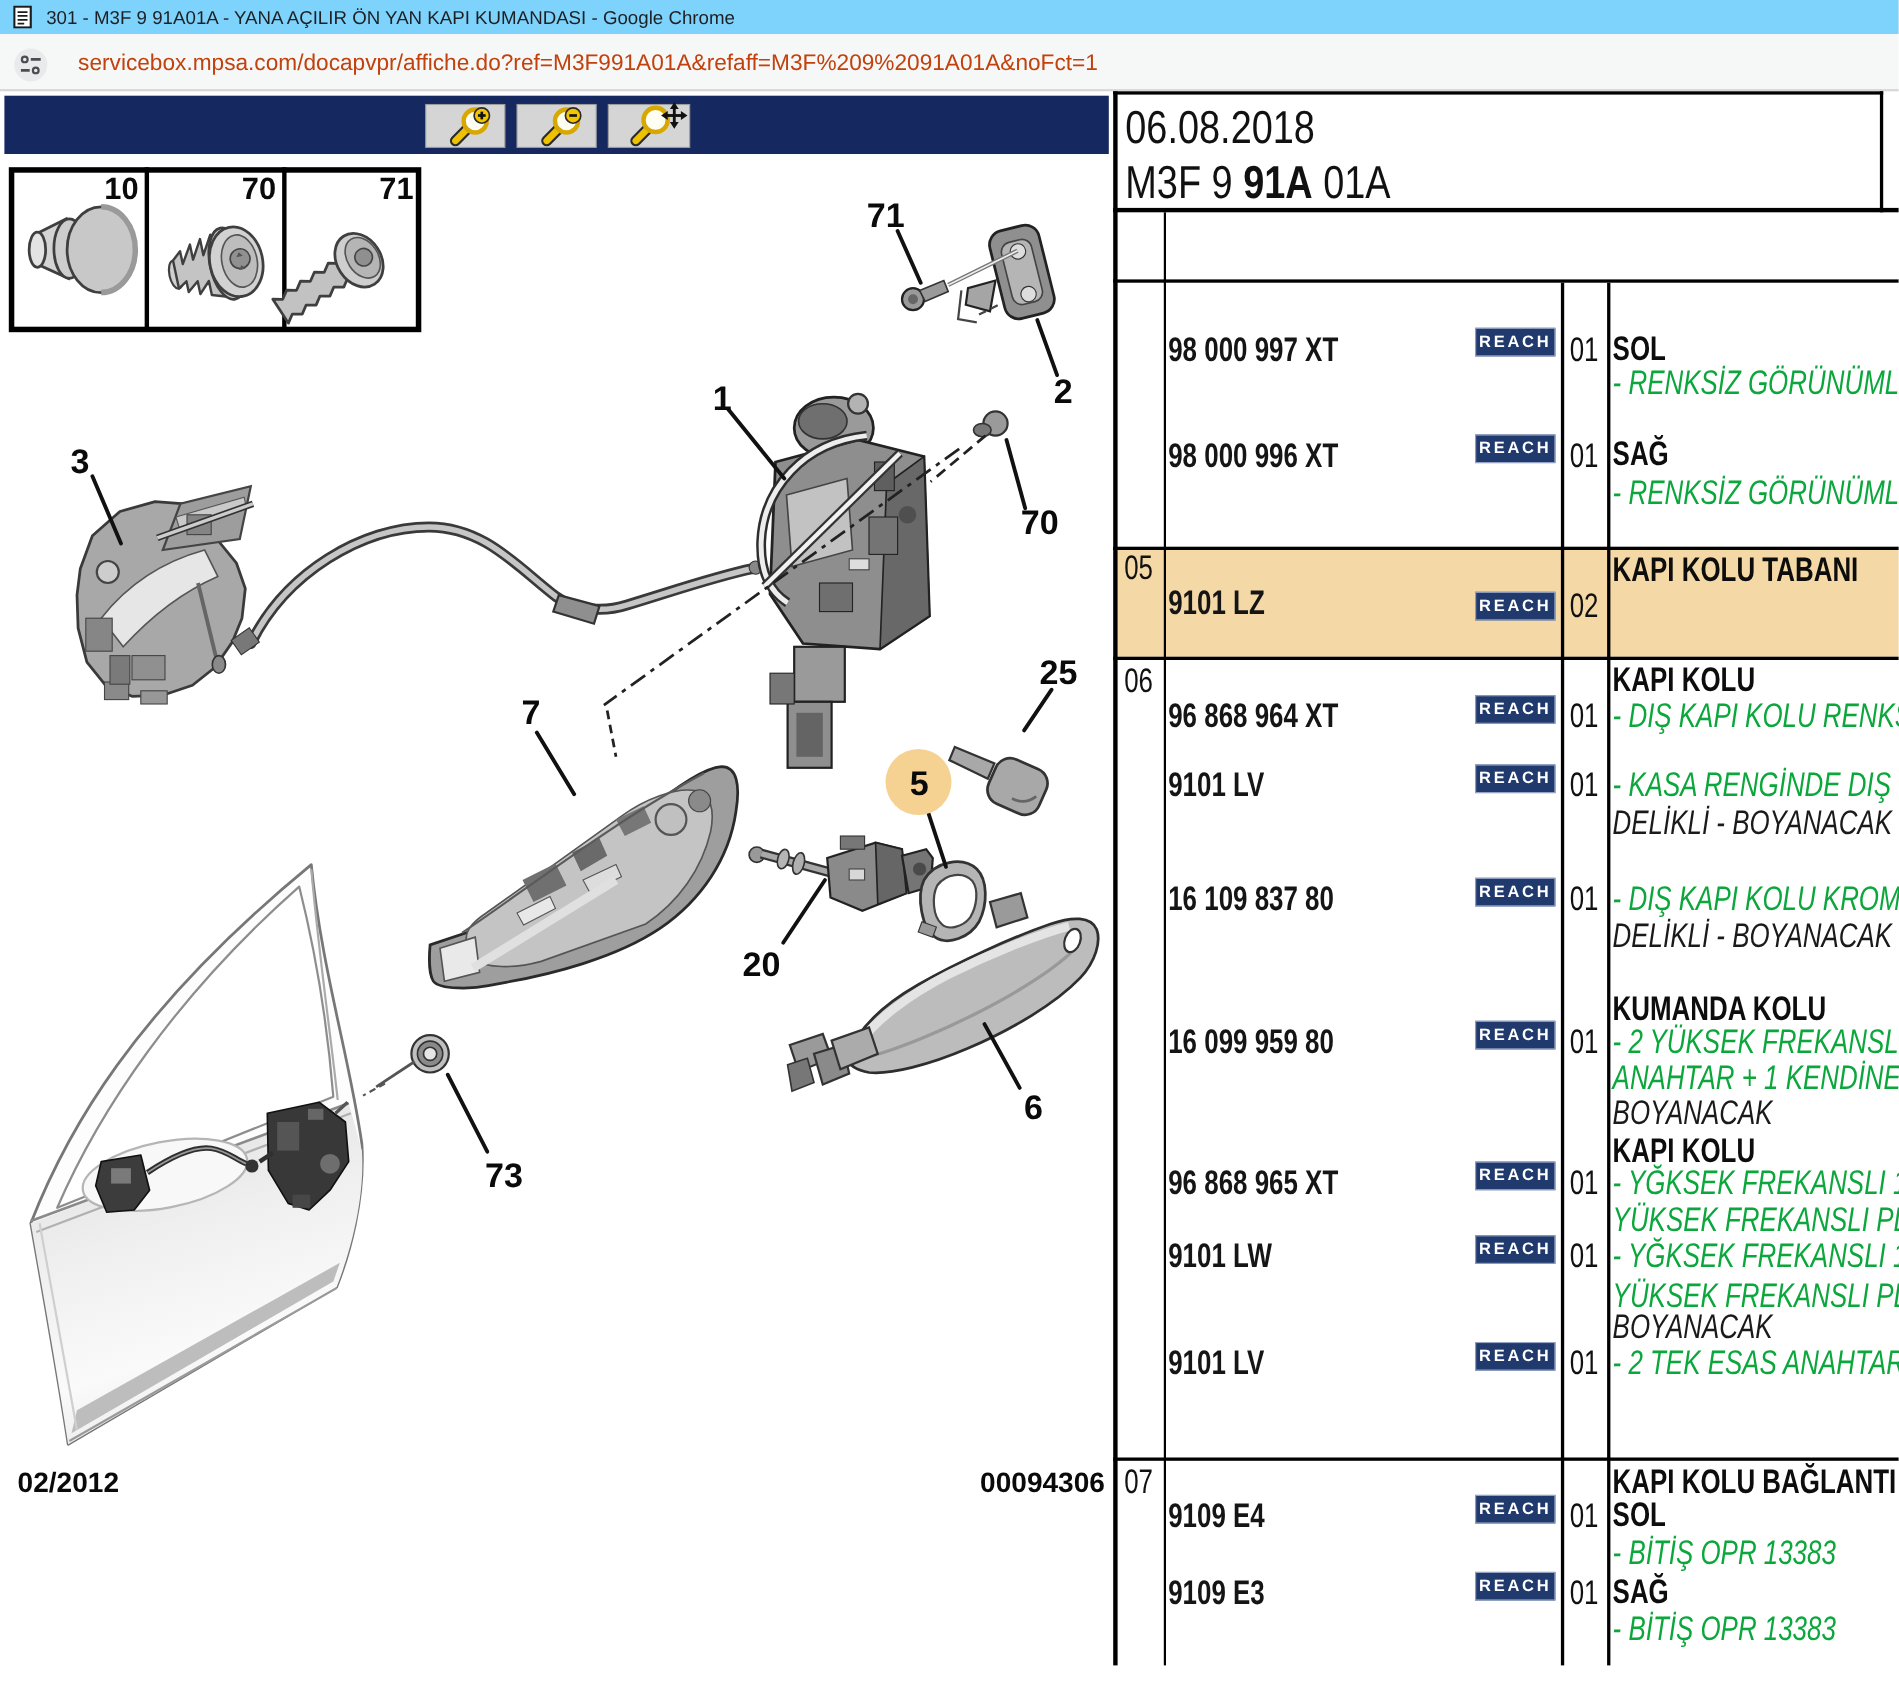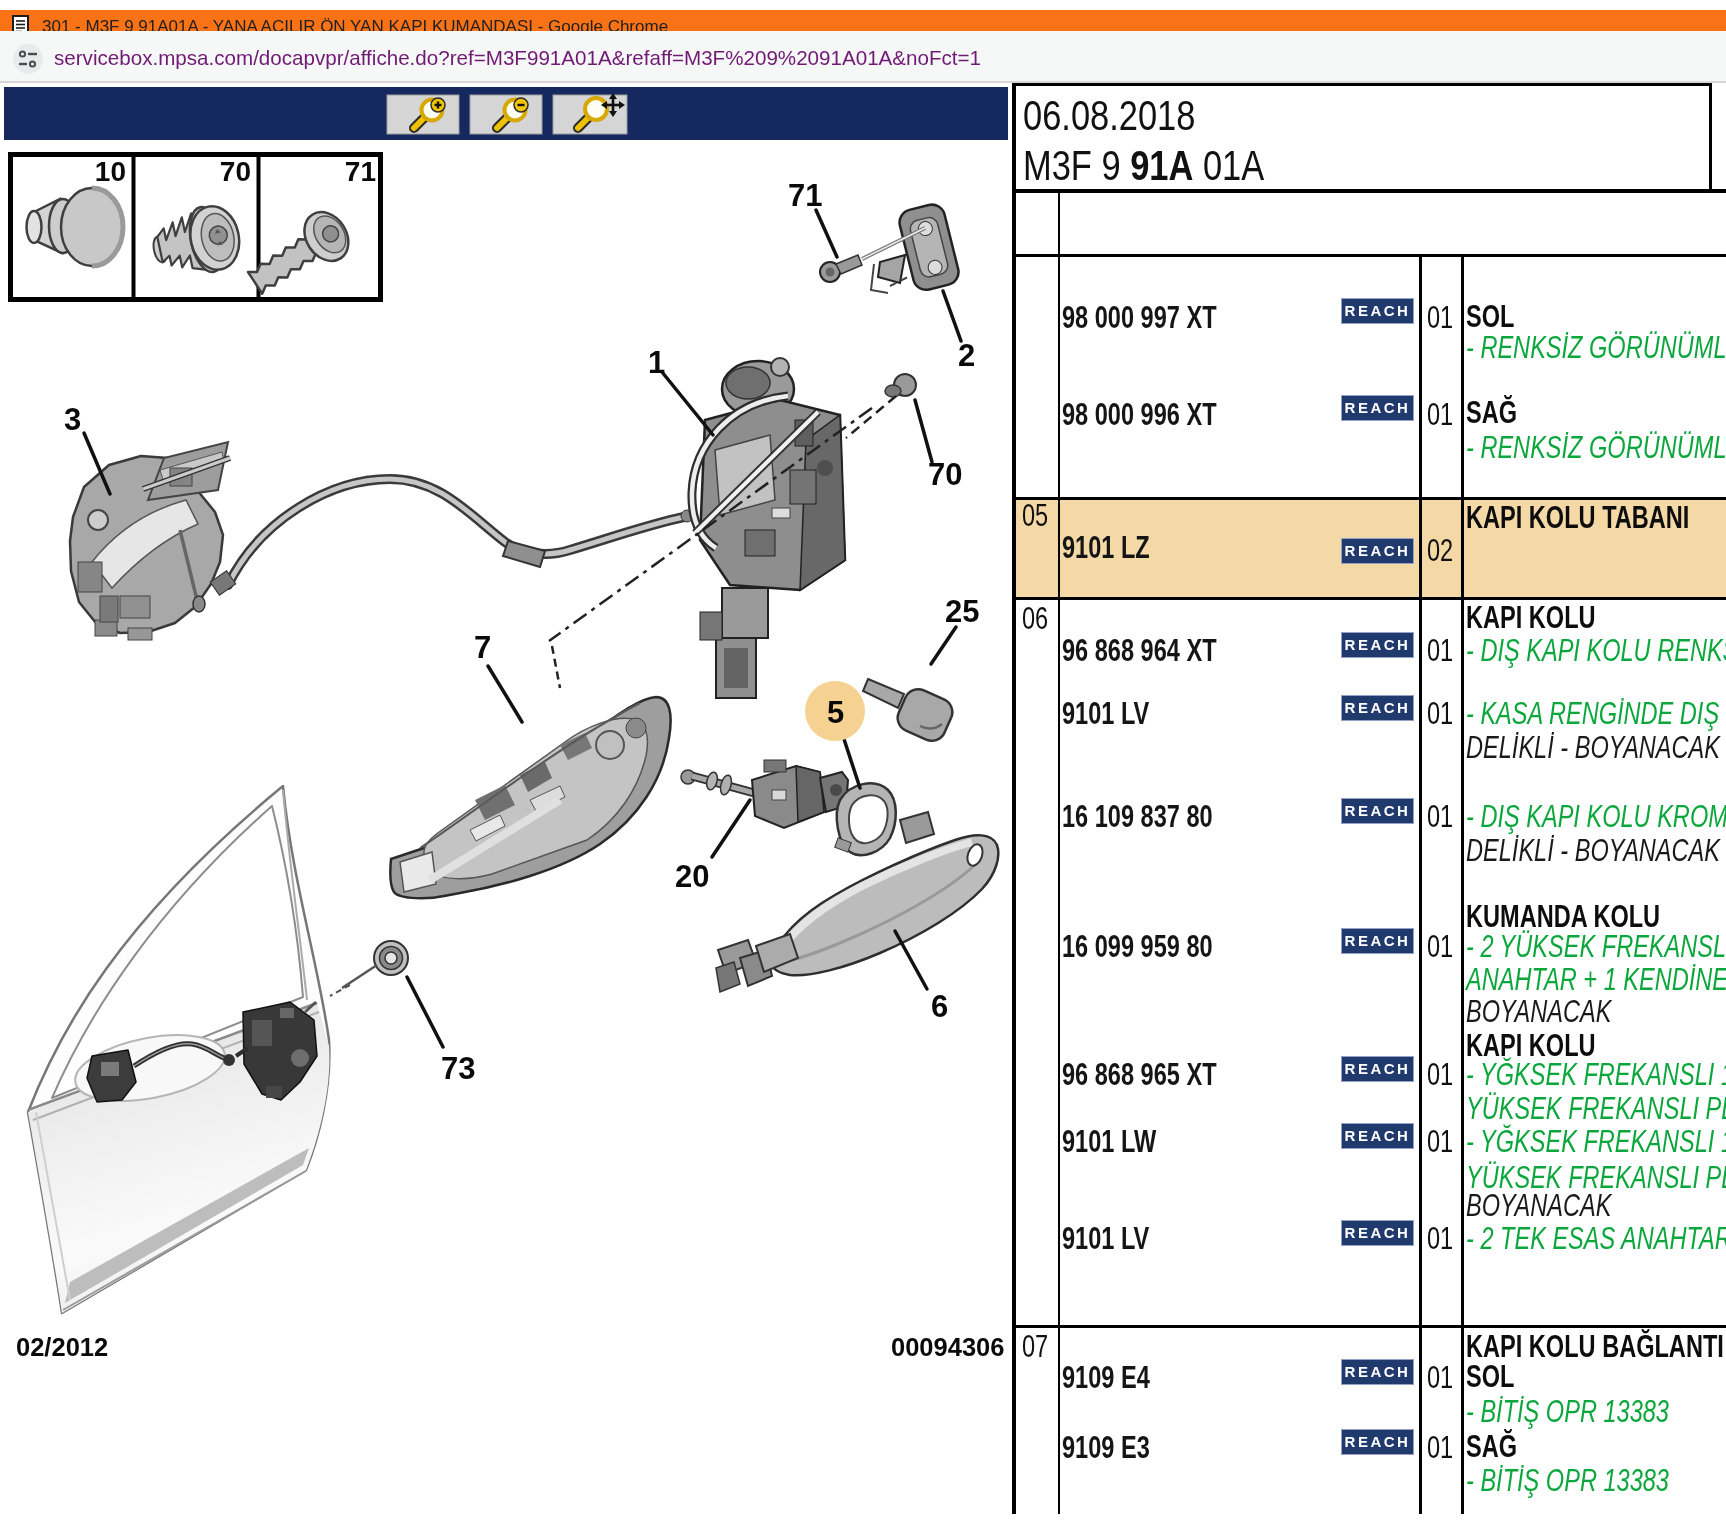--- a/index.html
+++ b/index.html
@@ -1,21 +1,21 @@
 <!DOCTYPE html>
 <html><head>
 <meta charset="utf-8">
 <style>
 *{margin:0;padding:0;box-sizing:border-box}
 html,body{width:1726px;height:1536px;overflow:hidden;background:#fff;font-family:"Liberation Sans",sans-serif}
-#titlebar{position:absolute;left:0;top:10px;width:1726px;height:31px;background:#f97316}
+#titlebar{position:absolute;left:0;top:0;width:1726px;height:31px;background:#7dd3fc}
 #titletxt{position:absolute;left:42px;top:7px;font-size:17px;color:#1d1f23;white-space:nowrap}
 #urlbar{position:absolute;left:0;top:31px;width:1726px;height:50px;background:#f6f7f7}
 #urlsep{position:absolute;left:0;top:81px;width:1726px;height:2px;background:#d6d6d3}
-#urltxt{position:absolute;left:54px;top:15px;font-size:20.6px;color:#701a75;white-space:nowrap}
+#urltxt{position:absolute;left:71px;top:15px;font-size:20.6px;color:#c2410c;white-space:nowrap}
 #siteico{position:absolute;left:13px;top:13px;width:30px;height:30px;border-radius:50%;background:#e9eaeb}
 .b{position:absolute;background:#000}
 .t{position:absolute;white-space:nowrap;font-size:31px;line-height:31px;color:#111;transform:translateY(-2px) scaleX(0.76);transform-origin:0 0}
 .big{font-size:42px;line-height:42px;transform:scaleX(0.82)}
 .pn{font-weight:bold;color:#151515}
 .h{font-weight:bold;color:#0d0d0d}
 .g{color:#0ca73c;font-style:italic}
 .bi{color:#1a1a1a;font-style:italic}
 .reach{position:absolute;width:73px;height:26px;background:#203a6e;border:1px solid #96a3c5;color:#fff;font-weight:bold;font-size:15px;letter-spacing:2.5px;text-align:center;line-height:24px;overflow:hidden}
 #tanrow{position:absolute;left:1016px;top:500px;width:710px;height:97px;background:#f4d9a6}

